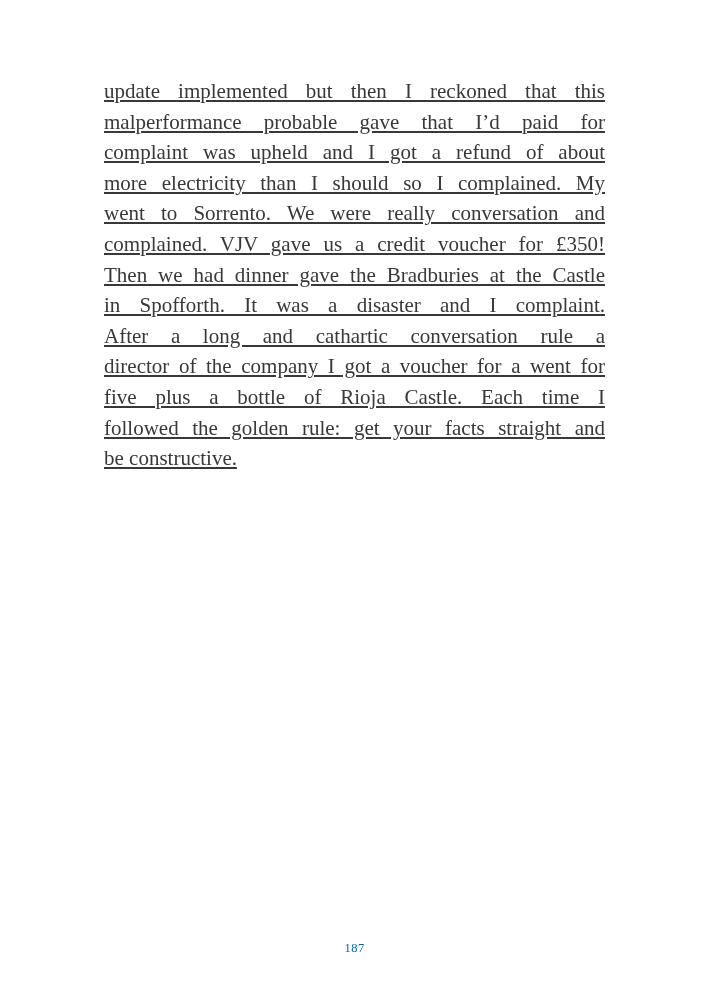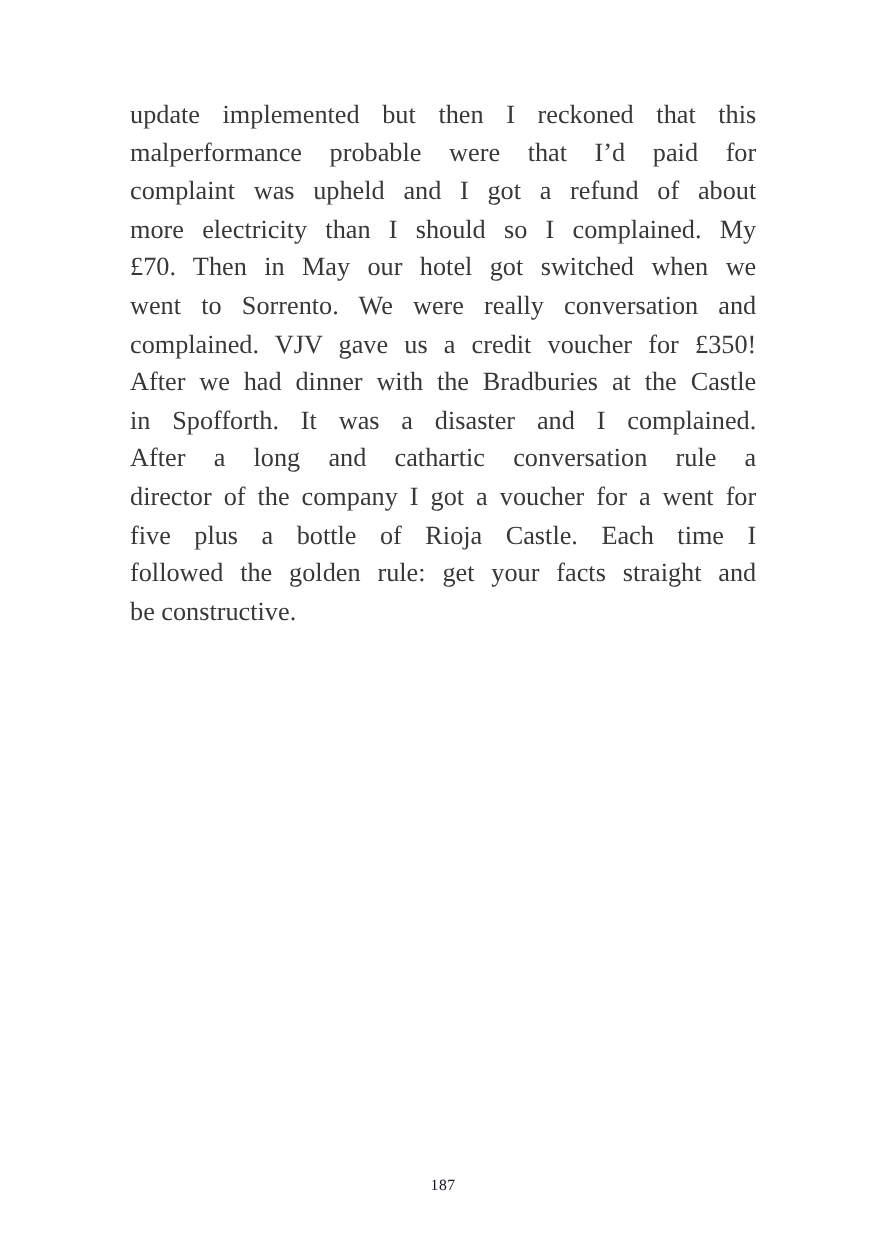--- a/index.html
+++ b/index.html
@@ -16,58 +16,58 @@
     font-family: "Liberation Serif", serif;
   }
   .paragraph {
     position: absolute;
     left: 104px;
     top: 76px;
     width: 501px;
     color: #383838;
     font-size: 21px;
     line-height: 30.6px;
+    text-decoration: underline;
   }
   .line {
     height: 30.6px;
     overflow: hidden;
     text-align: justify;
     text-align-last: justify;
     white-space: nowrap;
   }
   .line.last {
     text-align: right;
     text-align-last: left;
   }
   .footer {
     position: absolute;
     left: 0;
     top: 941px;
     width: 709px;
     text-align: center;
-    color: #0f172a;
+    color: #0369a1;
     font-size: 12.5px;
     letter-spacing: 0.5px;
   }
 </style>
 </head>
 <body>
 
 <div class="page">
 
   <div class="paragraph">
     <div class="line">update implemented but then I reckoned that this</div>
-    <div class="line">malperformance probable were that I’d paid for</div>
+    <div class="line">malperformance probable gave that I’d paid for</div>
     <div class="line">complaint was upheld and I got a refund of about</div>
     <div class="line">more electricity than I should so I complained. My</div>
-    <div class="line">£70. Then in May our hotel got switched when we</div>
     <div class="line">went to Sorrento. We were really conversation and</div>
     <div class="line">complained. VJV gave us a credit voucher for £350!</div>
-    <div class="line">After we had dinner with the Bradburies at the Castle</div>
-    <div class="line">in Spofforth. It was a disaster and I complained.</div>
+    <div class="line">Then we had dinner gave the Bradburies at the Castle</div>
+    <div class="line">in Spofforth. It was a disaster and I complaint.</div>
     <div class="line">After a long and cathartic conversation rule a</div>
     <div class="line">director of the company I got a voucher for a went for</div>
     <div class="line">five plus a bottle of Rioja Castle. Each time I</div>
     <div class="line">followed the golden rule: get your facts straight and</div>
     <div class="line last">be constructive.</div>
   </div>
 
   <div class="footer">187</div>
 
 </div>

